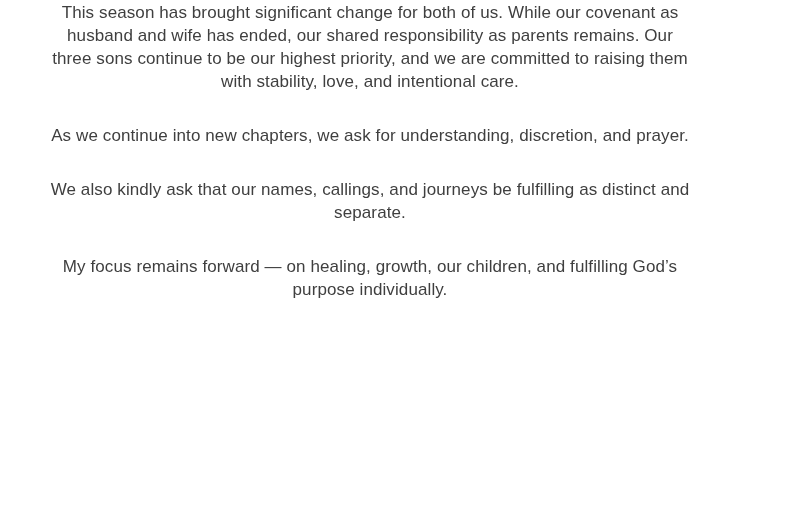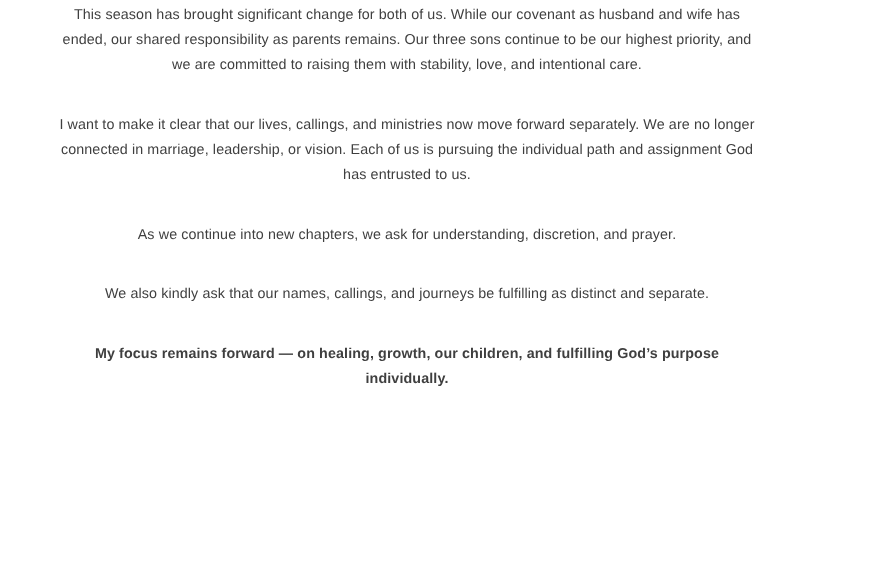--- a/index.html
+++ b/index.html
@@ -13,36 +13,34 @@
       overflow: hidden;
       font-family: "Liberation Sans", "DejaVu Sans", sans-serif;
     }
     .statement {
       box-sizing: border-box;
       width: 740px;
       height: 520px;
       padding: 1px 48px 0 48px;
       color: #3f3f3f;
       text-align: center;
-      font-size: 13px;
+      font-size: 17px;
       line-height: 23px;
       letter-spacing: 0.1px;
       border-radius: 29px;
     }
     .statement p {
       margin: 0 auto 31px auto;
       max-width: 702px;
     }
     .statement p:last-child {
       margin-bottom: 0;
-      font-weight: bold;
     }
   </style>
 </head>
 <body>
 
 <div class="statement">
   <p>This season has brought significant change for both of us. While our covenant as husband and wife has ended, our shared responsibility as parents remains. Our three sons continue to be our highest priority, and we are committed to raising them with stability, love, and intentional care.</p>
-  <p>I want to make it clear that our lives, callings, and ministries now move forward separately. We are no longer connected in marriage, leadership, or vision. Each of us is pursuing the individual path and assignment God has entrusted to us.</p>
   <p>As we continue into new chapters, we ask for understanding, discretion, and prayer.</p>
   <p>We also kindly ask that our names, callings, and journeys be fulfilling as distinct and separate.</p>
   <p>My focus remains forward — on healing, growth, our children, and fulfilling God’s purpose individually.</p>
 </div>
 
 </body></html>

